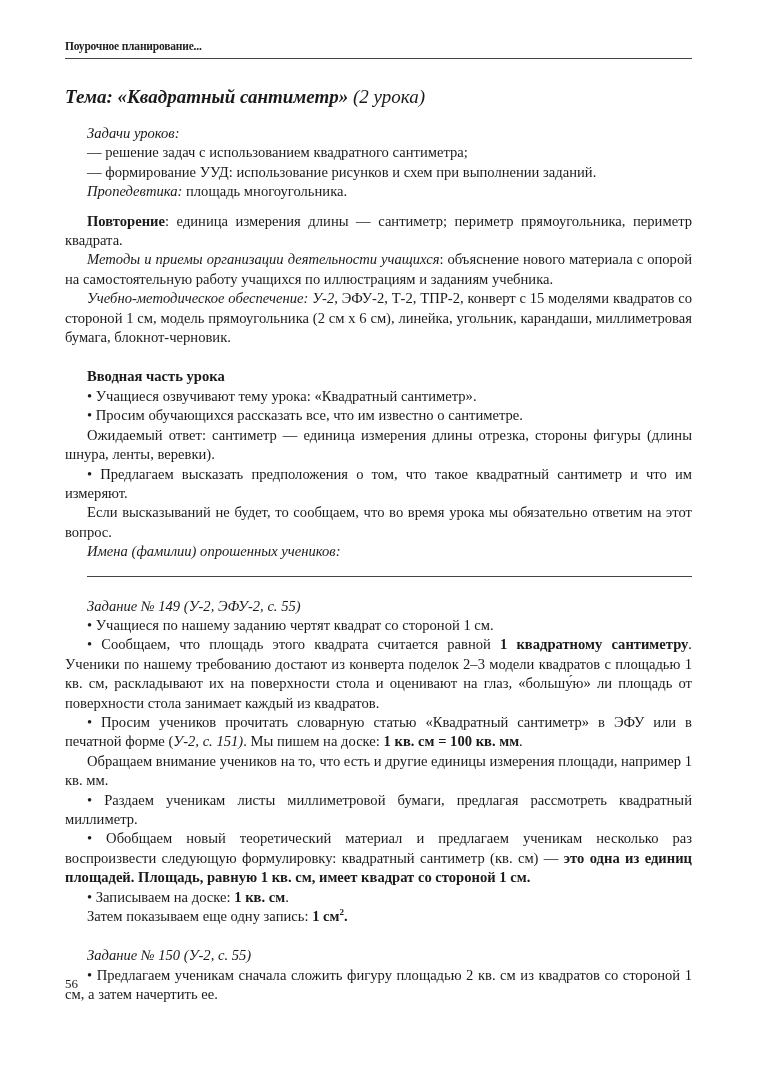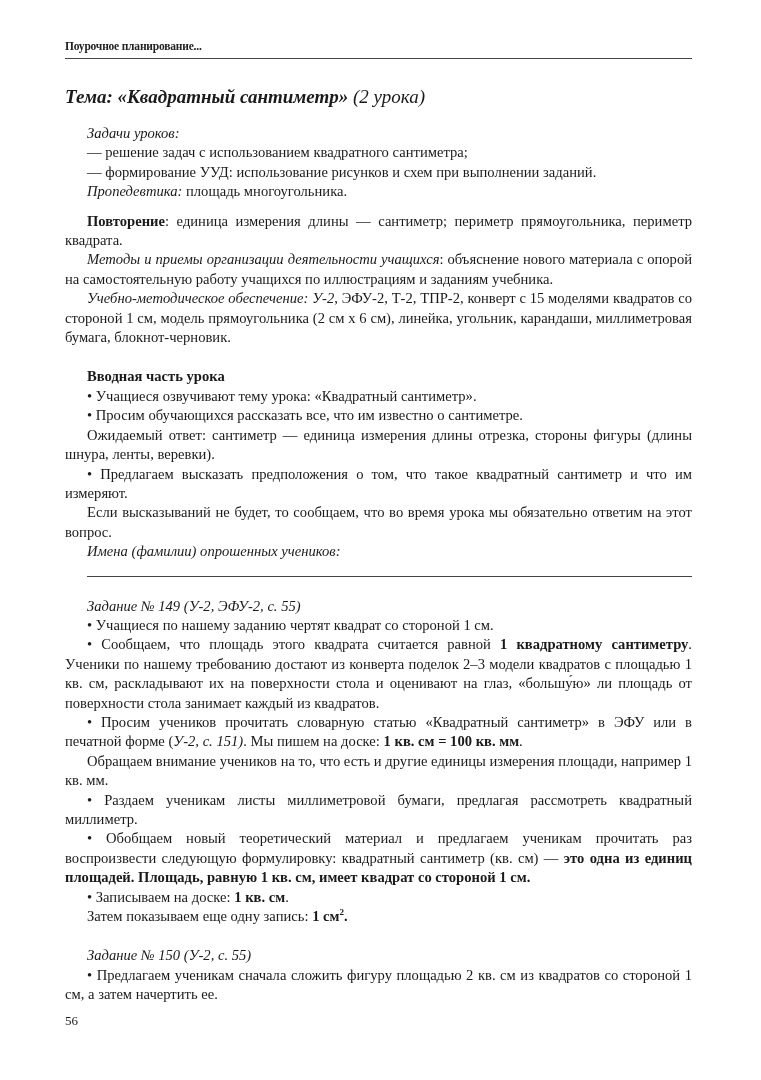--- a/index.html
+++ b/index.html
@@ -17,21 +17,21 @@
   .head-rule { position: absolute; top: 58px; left: 0; width: 627px; height: 1px; background: #444; }
   .title { position: absolute; top: 86px; left: 0; font-size: 19px; margin: 0; font-weight: normal; font-style: italic; }
   .title b { font-weight: bold; }
   .body-text { position: absolute; left: 0; width: 627px; font-size: 14.6px; line-height: 19.4px; text-align: justify; }
   .body-text p { margin: 0; text-indent: 22px; }
   .body-text .gap { height: 10px; }
   .body-text .gap-lg { height: 20px; }
   i { font-style: italic; }
   b { font-weight: bold; }
   .blank-line { height: 1px; background: #444; margin: 14px 0 0 22px; width: 605px; }
-  .page-num { position: absolute; top: 1013px; left: 0; font-size: 13px; }
+  .page-num { position: absolute; top: 976px; left: 0; font-size: 13px; }
   sup { font-size: 9px; line-height: 0; }
 </style>
 </head>
 <body>
 
 <div class="page">
   <div class="running-head">Поурочное планирование...</div>
   <div class="head-rule"></div>
 
   <h1 class="title">
@@ -59,21 +59,21 @@
     <p><i>Имена (фамилии) опрошенных учеников:</i></p>
     <div class="blank-line"></div>
 
     <div class="gap-lg"></div>
     <p><i>Задание № 149 (У-2, ЭФУ-2, с. 55)</i></p>
     <p>• Учащиеся по нашему заданию чертят квадрат со стороной 1 см.</p>
     <p><span>• Сообщаем, что площадь этого квадрата считается равной </span><b>1 квадратному сантиметру</b><span>. Ученики по нашему требованию достают из конверта поделок 2–3 модели квадратов с площадью 1 кв. см, раскладывают их на поверхности стола и оценивают на глаз, «большу́ю» ли площадь от поверхности стола занимает каждый из квадратов.</span></p>
     <p><span>• Просим учеников прочитать словарную статью «Квадратный сантиметр» в ЭФУ или в печатной форме (</span><i>У-2, с. 151)</i><span>. Мы пишем на доске: </span><b>1 кв. см = 100 кв. мм</b><span>.</span></p>
     <p>Обращаем внимание учеников на то, что есть и другие единицы измерения площади, например 1 кв. мм.</p>
     <p>• Раздаем ученикам листы миллиметровой бумаги, предлагая рассмотреть квадратный миллиметр.</p>
-    <p><span>• Обобщаем новый теоретический материал и предлагаем ученикам прочитать раз воспроизвести следующую формулировку: квадратный сантиметр (кв. см) — </span><b>это одна из единиц площадей. Площадь, равную 1 кв. см, имеет квадрат со стороной 1 см.</b></p>
+    <p><span>• Обобщаем новый теоретический материал и предлагаем ученикам несколько раз воспроизвести следующую формулировку: квадратный сантиметр (кв. см) — </span><b>это одна из единиц площадей. Площадь, равную 1 кв. см, имеет квадрат со стороной 1 см.</b></p>
     <p><span>• Записываем на доске: </span><b>1 кв. см</b><span>.</span></p>
     <p><span>Затем показываем еще одну запись: </span><b><span>1 см</span><sup>2</sup><span>.</span></b></p>
 
     <div class="gap-lg"></div>
     <p><i>Задание № 150 (У-2, с. 55)</i></p>
     <p>• Предлагаем ученикам сначала сложить фигуру площадью 2 кв. см из квадратов со стороной 1 см, а затем начертить ее.</p>
   </div>
 
   <div class="page-num">56</div>
 </div>

